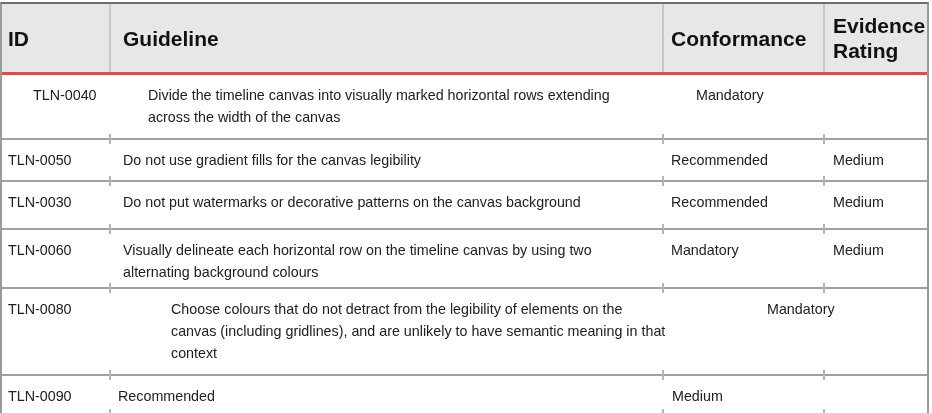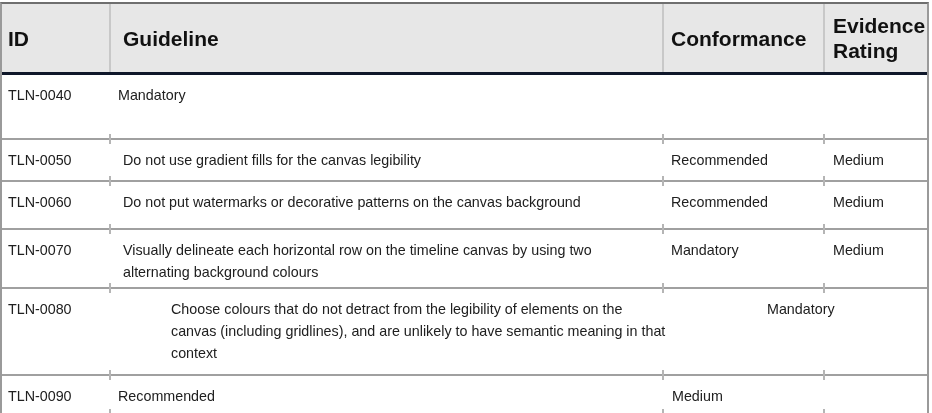--- a/index.html
+++ b/index.html
@@ -23,21 +23,21 @@
     border-right: 2px solid #9a9a9a;
     border-bottom: 2px solid #8d8d8d;
     background: #ffffff;
   }
 
   
   .thead {
     display: grid;
     grid-template-columns: 108px 553px 161px 1fr;
     background: #e7e7e7;
-    border-bottom: 3px solid #0f172a;
+    border-bottom: 3px solid #ef4444;
     min-height: 71px;
     box-sizing: border-box;
     position: relative;
   }
   .th {
     display: flex;
     align-items: center;
     font-size: 21px;
     font-weight: bold;
     color: #111111;
@@ -64,21 +64,21 @@
   .trow {
     display: grid;
     grid-template-columns: 108px 553px 161px 1fr;
     border-top: 2px solid #a0a0a0;
     position: relative;
     box-sizing: border-box;
     background: #ffffff;
   }
   .trow:first-of-type { border-top: none; }
 
-  .trow:nth-of-type(1) { min-height: 63px; }
+  .trow:nth-of-type(1) { min-height: 63px; padding-left: 25px; }
   .trow:nth-of-type(2) { min-height: 42px; }
   .trow:nth-of-type(3) { min-height: 48px; }
   .trow:nth-of-type(4) { min-height: 59px; }
   .trow:nth-of-type(5) { min-height: 87px; gap: 48px; }
   .trow:nth-of-type(6) { min-height: 39px; }
 
   .td {
     font-size: 14.3px;
     line-height: 22px;
     color: #202020;
@@ -126,48 +126,50 @@
     <div class="th c-id">ID</div>
     <div class="th c-guideline">Guideline</div>
     <div class="th c-conformance">Conformance</div>
     <div class="th c-evidence">Evidence Rating</div>
   </div>
 
   <div id="tbody">
   <div class="trow">
 
     <div class="td c-id">TLN-0040</div>
+    <div class="td c-guideline">Divide the timeline canvas into visually marked horizontal rows extending
+across the width of the canvas</div>
     <div class="td c-conformance">Mandatory</div>
   </div>
 
   <div class="trow">
     <span class="tick t1"></span>
     <span class="tick t2"></span>
     <span class="tick t3"></span>
     <div class="td c-id">TLN-0050</div>
     <div class="td c-guideline">Do not use gradient fills for the canvas legibility</div>
     <div class="td c-conformance">Recommended</div>
     <div class="td c-evidence">Medium</div>
   </div>
 
   <div class="trow">
     <span class="tick t1"></span>
     <span class="tick t2"></span>
     <span class="tick t3"></span>
-    <div class="td c-id">TLN-0060</div>
+    <div class="td c-id">TLN-0030</div>
     <div class="td c-guideline">Do not put watermarks or decorative patterns on the canvas background</div>
     <div class="td c-conformance">Recommended</div>
     <div class="td c-evidence">Medium</div>
   </div>
 
   <div class="trow">
     <span class="tick t1"></span>
     <span class="tick t2"></span>
     <span class="tick t3"></span>
-    <div class="td c-id">TLN-0070</div>
+    <div class="td c-id">TLN-0060</div>
     <div class="td c-guideline">Visually delineate each horizontal row on the timeline canvas by using two
 alternating background colours</div>
     <div class="td c-conformance">Mandatory</div>
     <div class="td c-evidence">Medium</div>
   </div>
 
   <div class="trow">
     <span class="tick t1"></span>
     <span class="tick t2"></span>
     <span class="tick t3"></span>

